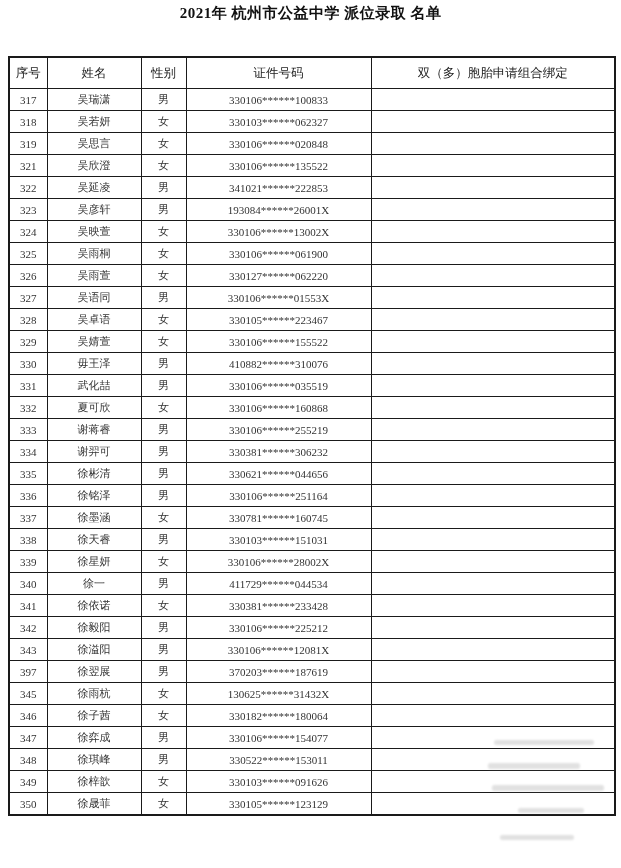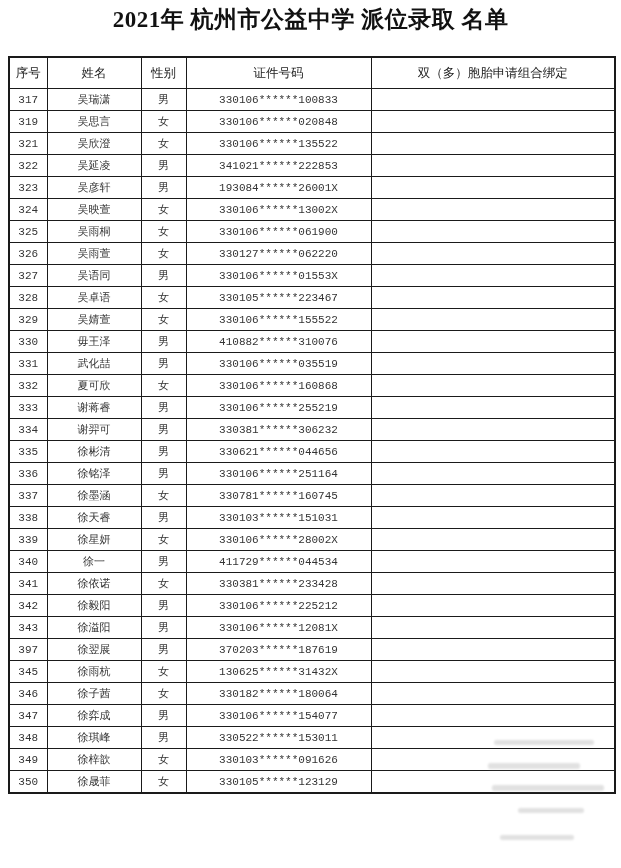--- a/index.html
+++ b/index.html
@@ -11,37 +11,37 @@
     overflow: hidden;
     font-family: "Liberation Serif", "DejaVu Serif", serif;
     color: #333333;
   }
   .doc-title {
     position: absolute;
     top: 4px;
     left: 0;
     width: 100%;
     text-align: center;
-    font-size: 23px;
+    font-size: 15px;
     font-weight: bold;
     color: #111111;
     letter-spacing: 0.5px;
   }
   table.roster {
     position: absolute;
     top: 56px;
     left: 8px;
     width: 606px;
     border-collapse: collapse;
     table-layout: fixed;
   }
   table.roster, table.roster th, table.roster td {
     border: 1px solid #1a1a1a;
   }
-  table.roster { border: 2px solid #1a1a1a; font-family: Liberation Mono, monospace; }
+  table.roster { border: 2px solid #1a1a1a; }
   table.roster th {
     height: 30px;
     font-weight: normal;
     font-size: 12.5px;
     color: #222222;
     text-align: center;
     padding: 0;
   }
   table.roster td {
     height: 21px;
@@ -105,20 +105,27 @@
     </thead>
     <tbody>
         <tr>
           <td class="c-no">317</td>
           <td class="c-name">吴瑞潇</td>
           <td class="c-gender">男</td>
           <td class="c-id">330106******100833</td>
           <td class="c-twin"></td>
         </tr>
         <tr>
+          <td class="c-no">318</td>
+          <td class="c-name">吴若妍</td>
+          <td class="c-gender">女</td>
+          <td class="c-id">330103******062327</td>
+          <td class="c-twin"></td>
+        </tr>
+        <tr>
           <td class="c-no">319</td>
           <td class="c-name">吴思言</td>
           <td class="c-gender">女</td>
           <td class="c-id">330106******020848</td>
           <td class="c-twin"></td>
         </tr>
         <tr>
           <td class="c-no">321</td>
           <td class="c-name">吴欣澄</td>
           <td class="c-gender">女</td>

